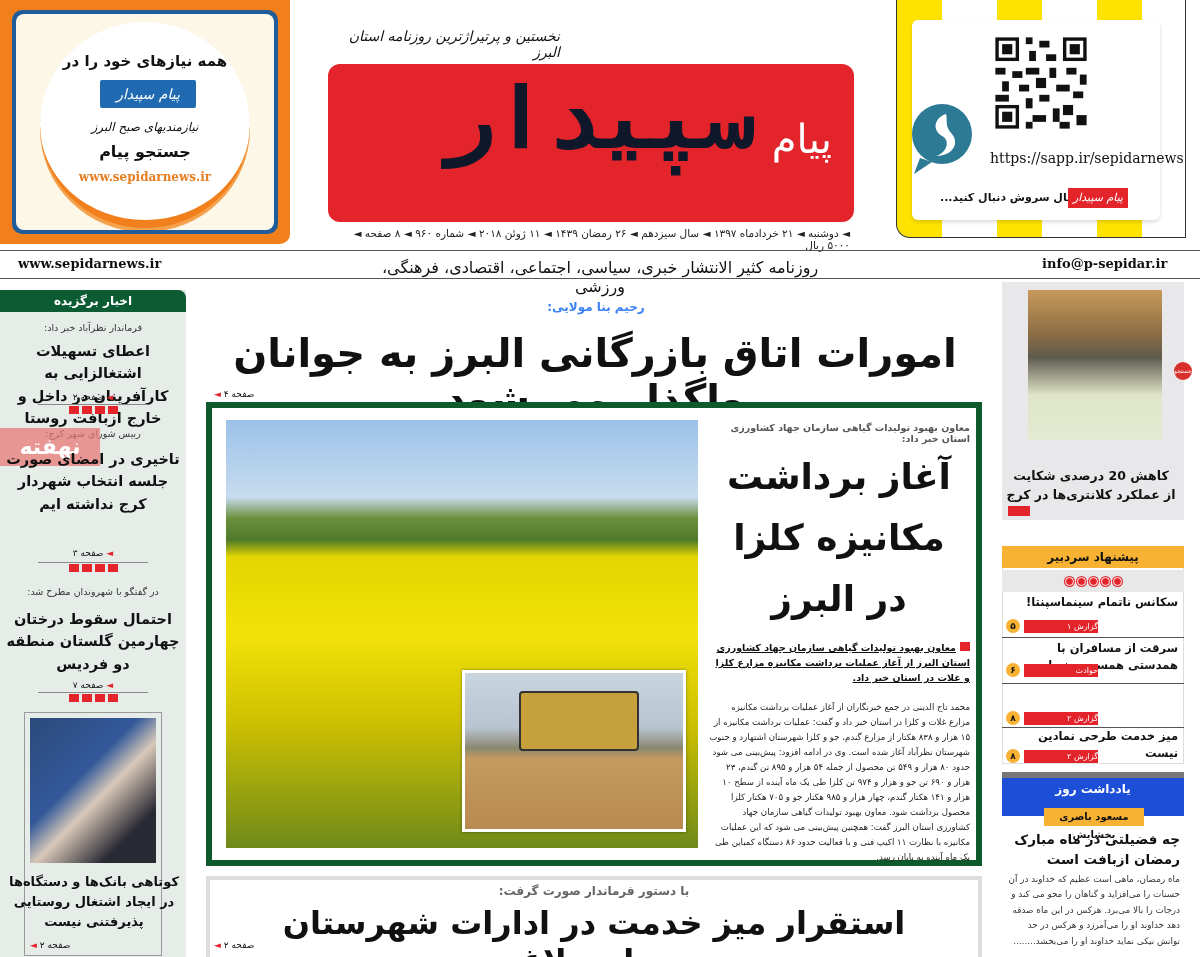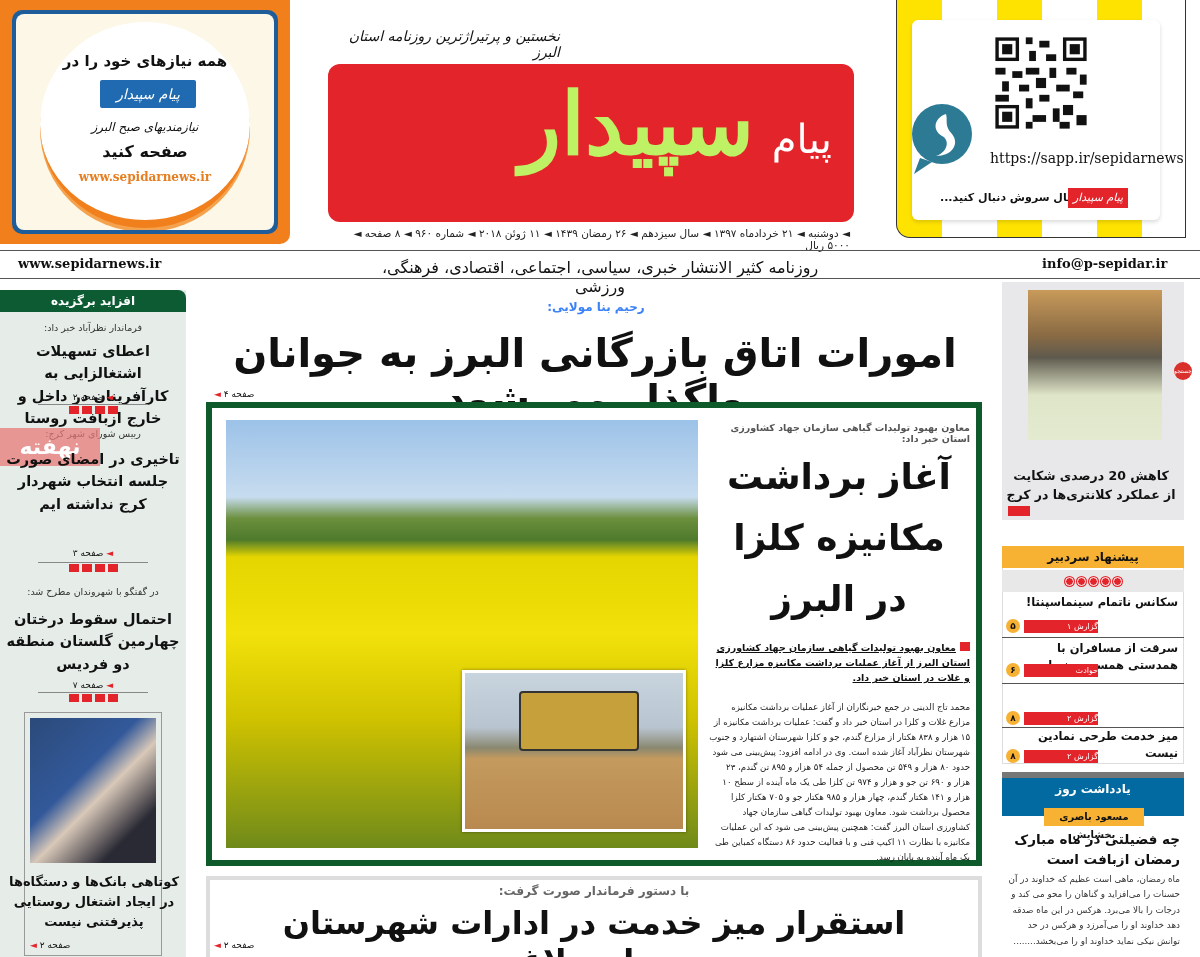--- a/index.html
+++ b/index.html
@@ -13,21 +13,21 @@
 .ad-left-cream{width:100%;height:100%;background:#fdf7e8;border-radius:8px;position:relative;overflow:hidden}
 .ad-circle{position:absolute;left:24px;top:8px;width:210px;height:206px;border-radius:50%;background:#fff;border-bottom:8px solid #f07f1c;box-shadow:0 4px 0 #f4a24d}
 .ad-l1{top:38px;left:0;width:100%;font-weight:bold;font-size:15px}
 .ad-logo{top:66px;left:84px;width:96px;height:28px;background:#1f6ab0;border-radius:2px;color:#fff;font-size:14px;font-style:italic;line-height:28px}
 .ad-l3{top:106px;left:0;width:100%;font-size:12px;font-style:italic;font-family:"DejaVu Serif",serif}
 .ad-l4{top:128px;left:0;width:100%;font-size:16px;font-weight:bold}
 .ad-l5{top:156px;left:0;width:100%;font-size:12px;font-weight:bold;color:#e67e22;font-family:"DejaVu Serif",serif}
 
 .tagline{left:330px;top:28px;width:230px;font-size:14px;font-style:italic;font-family:"DejaVu Serif",serif}
 .mast{left:328px;top:64px;width:526px;height:158px;background:#e4242b;border-radius:12px;overflow:hidden}
-.mast-title{position:absolute;right:100px;top:14px;font-size:86px;font-weight:bold;color:#bef264;font-family:Liberation Serif, serif;line-height:1.1}
+.mast-title{position:absolute;right:100px;top:14px;font-size:86px;font-weight:bold;color:#0f172a;font-family:Liberation Mono, monospace;line-height:1.1}
 .mast-sub{position:absolute;right:22px;top:52px;font-size:40px;color:#fff;font-family:"DejaVu Serif",serif}
 .dateline{left:338px;top:227px;width:512px;font-size:10.5px;color:#222}
 
 .ad-right{left:896px;top:0;width:290px;height:238px;background:repeating-linear-gradient(90deg,#ffe300 0 45px,#fff 45px 100px);border:1px solid #333;border-top:none;border-radius:0 0 0 14px}
 .ad-right-card{left:912px;top:20px;width:248px;height:200px;background:#fff;border-radius:6px;box-shadow:0 2px 4px rgba(0,0,0,.15)}
 .qr{left:992px;top:34px;width:98px;height:98px;background:#fff;border:0}
 .soroush{left:910px;top:100px;width:64px;height:80px}
 .ad-url{left:990px;top:150px;font-size:14px;font-family:"DejaVu Serif",serif}
 .ad-follow{left:940px;top:191px;font-size:11px;font-weight:bold}
 .ad-follow-logo{left:1068px;top:188px;width:60px;height:20px;background:#e4242b;color:#fff;font-size:11px;line-height:20px;font-style:italic}
@@ -77,37 +77,37 @@
 .rsticker{left:1174px;top:362px;width:18px;height:18px;border-radius:50%;background:#d9302c;color:#fff;font-size:6px;text-align:center;line-height:18px}
 .sugbox{left:1002px;top:546px;width:182px;height:218px;background:#fff;border:1px solid #ddd}
 .sughead{left:1002px;top:546px;width:182px;height:22px;background:#f7b233;font-size:12px;font-weight:bold;line-height:22px}
 .sugdots{left:1002px;top:570px;width:182px;height:22px;background:#e8e8e8;display:flex;justify-content:center;align-items:center;gap:3px}
 .sugdots span{width:9px;height:9px;border-radius:50%;background:#e4242b;border:1px solid #fff;box-shadow:0 0 0 1px #e4242b}
 .sugitem{left:1002px;width:182px;border-bottom:1px solid #555}
 .sugtxt{font-size:11.5px;font-weight:bold;padding:0 6px;line-height:1.5}
 .sugtag{position:absolute;left:22px;width:74px;height:13px;background:#e4242b;color:#fff;font-size:8px;text-align:right;padding-right:0;line-height:13px}
 .sugnum{position:absolute;left:4px;width:14px;height:14px;border-radius:50%;background:#f7b233;font-size:9px;font-weight:bold;text-align:center;line-height:14px}
 .note-top{left:1002px;top:772px;width:182px;height:6px;background:#777}
-.note-head{left:1002px;top:778px;width:182px;height:38px;background:#0369a1;color:#fff;font-size:12px;font-weight:bold;line-height:22px}
+.note-head{left:1002px;top:778px;width:182px;height:38px;background:#1d4ed8;color:#fff;font-size:12px;font-weight:bold;line-height:22px}
 .note-author{left:1044px;top:808px;width:100px;height:18px;background:#f7b233;font-size:10px;font-weight:bold;line-height:18px}
 .note-title{left:1006px;top:830px;width:174px;font-size:13.5px;font-weight:bold;line-height:1.45}
 .note-body{left:1006px;top:872px;width:174px;font-size:8.8px;line-height:1.75;color:#333}
 .watermark{left:0;top:428px;width:100px;height:38px;background:rgba(231,120,120,.75);color:#fff;font-size:22px;font-weight:bold;line-height:38px;text-align:center}
 </style>
 </head>
 <body>
 
 <div class="abs ad-left"></div>
 <div class="abs ad-left-inner">
   <div class="ad-left-cream">
     <div class="ad-circle"></div>
     <div class="abs ad-l1 rtl ctr">همه نیازهای خود را در</div>
     <div class="abs ad-logo ctr">پیام سپیدار</div>
     <div class="abs ad-l3 rtl ctr">نیازمندیهای صبح البرز</div>
-    <div class="abs ad-l4 rtl ctr">صفحه کنید</div>
+    <div class="abs ad-l4 rtl ctr">جستجو پیام</div>
     <div class="abs ad-l5 ctr">www.sepidarnews.ir</div>
   </div>
 </div>
 
 <div class="abs tagline rtl">نخستین و پرتیراژترین روزنامه استان البرز</div>
 <div class="abs mast">
   <div class="mast-title">سپیدار</div>
   <div class="mast-sub">پیام</div>
 </div>
 <div class="abs dateline rtl">◄ دوشنبه ◄ ۲۱ خردادماه ۱۳۹۷ ◄ سال سیزدهم ◄ ۲۶ رمضان ۱۴۳۹ ◄ ۱۱ ژوئن ۲۰۱۸ ◄ شماره ۹۶۰ ◄ ۸ صفحه ◄ ۵۰۰۰ ریال</div>
@@ -161,21 +161,21 @@
 <div class="abs ad-follow rtl">را در کانال سروش دنبال کنید...</div>
 <div class="abs ad-follow-logo ctr">پیام سپیدار</div>
 
 <div class="abs hr" style="left:0;top:250px;width:1200px"></div>
 <div class="abs hr" style="left:0;top:278px;width:1200px"></div>
 <div class="abs site-url">www.sepidarnews.ir</div>
 <div class="abs strap rtl ctr">روزنامه کثیر الانتشار خبری، سیاسی، اجتماعی، اقتصادی، فرهنگی، ورزشی</div>
 <div class="abs email">info@p-sepidar.ir</div>
 
 <div class="abs lcol"></div>
-<div class="abs lhead ctr rtl">افزاید برگزیده</div>
+<div class="abs lhead ctr rtl">اخبار برگزیده</div>
 
 <div class="abs lk rtl ctr" style="top:322px">فرماندار نظرآباد خبر داد:</div>
 <div class="abs lh rtl ctr" style="top:340px">اعطای تسهیلات اشتغالزایی به کارآفرینان در داخل و خارج ازبافت روستا</div>
 <div class="abs lpg rtl" style="top:392px"><span class="tri">◄ </span><span>صفحه ۲</span></div>
 <div class="abs lline" style="top:404px"></div>
 <div class="abs lsq" style="left:0;top:406px">
     <span></span>
     <span></span>
     <span></span>
     <span></span>

